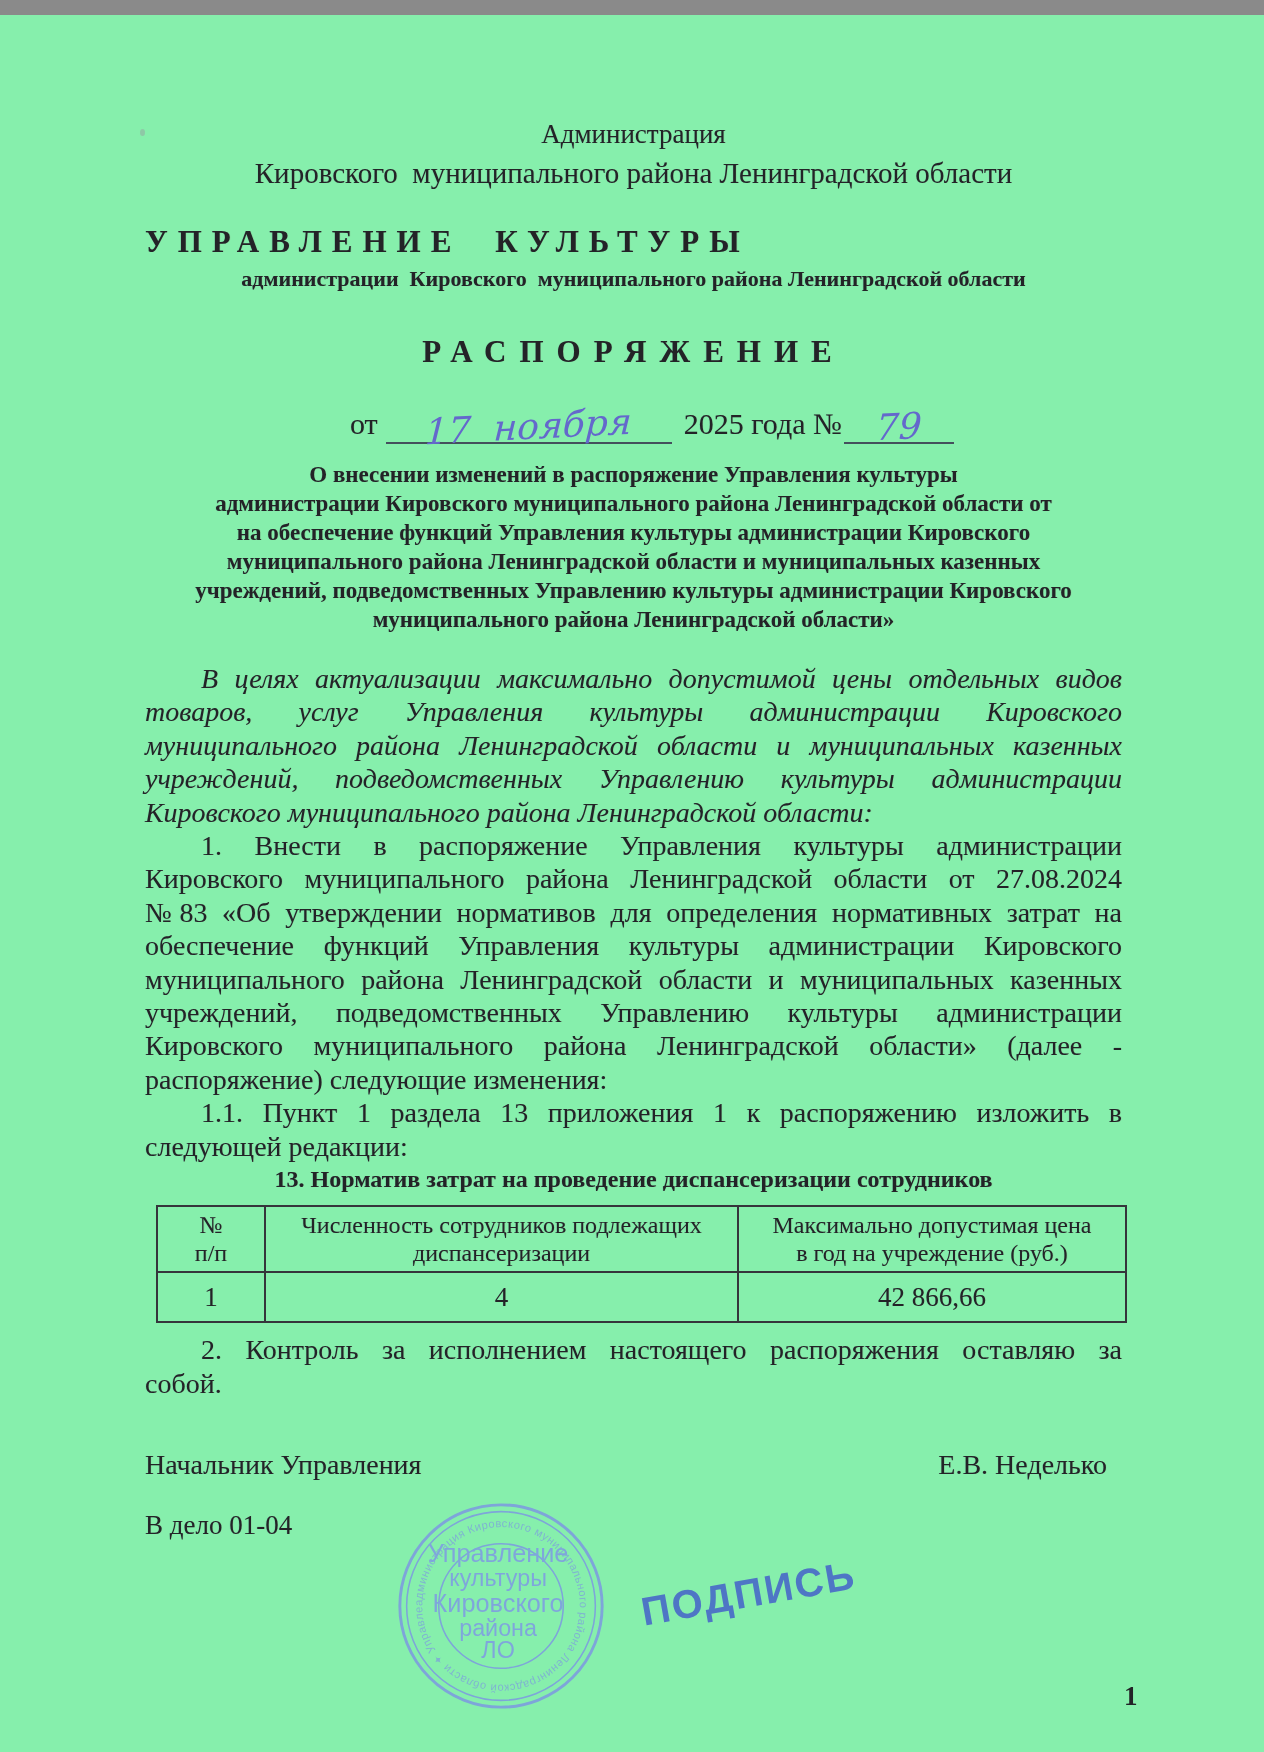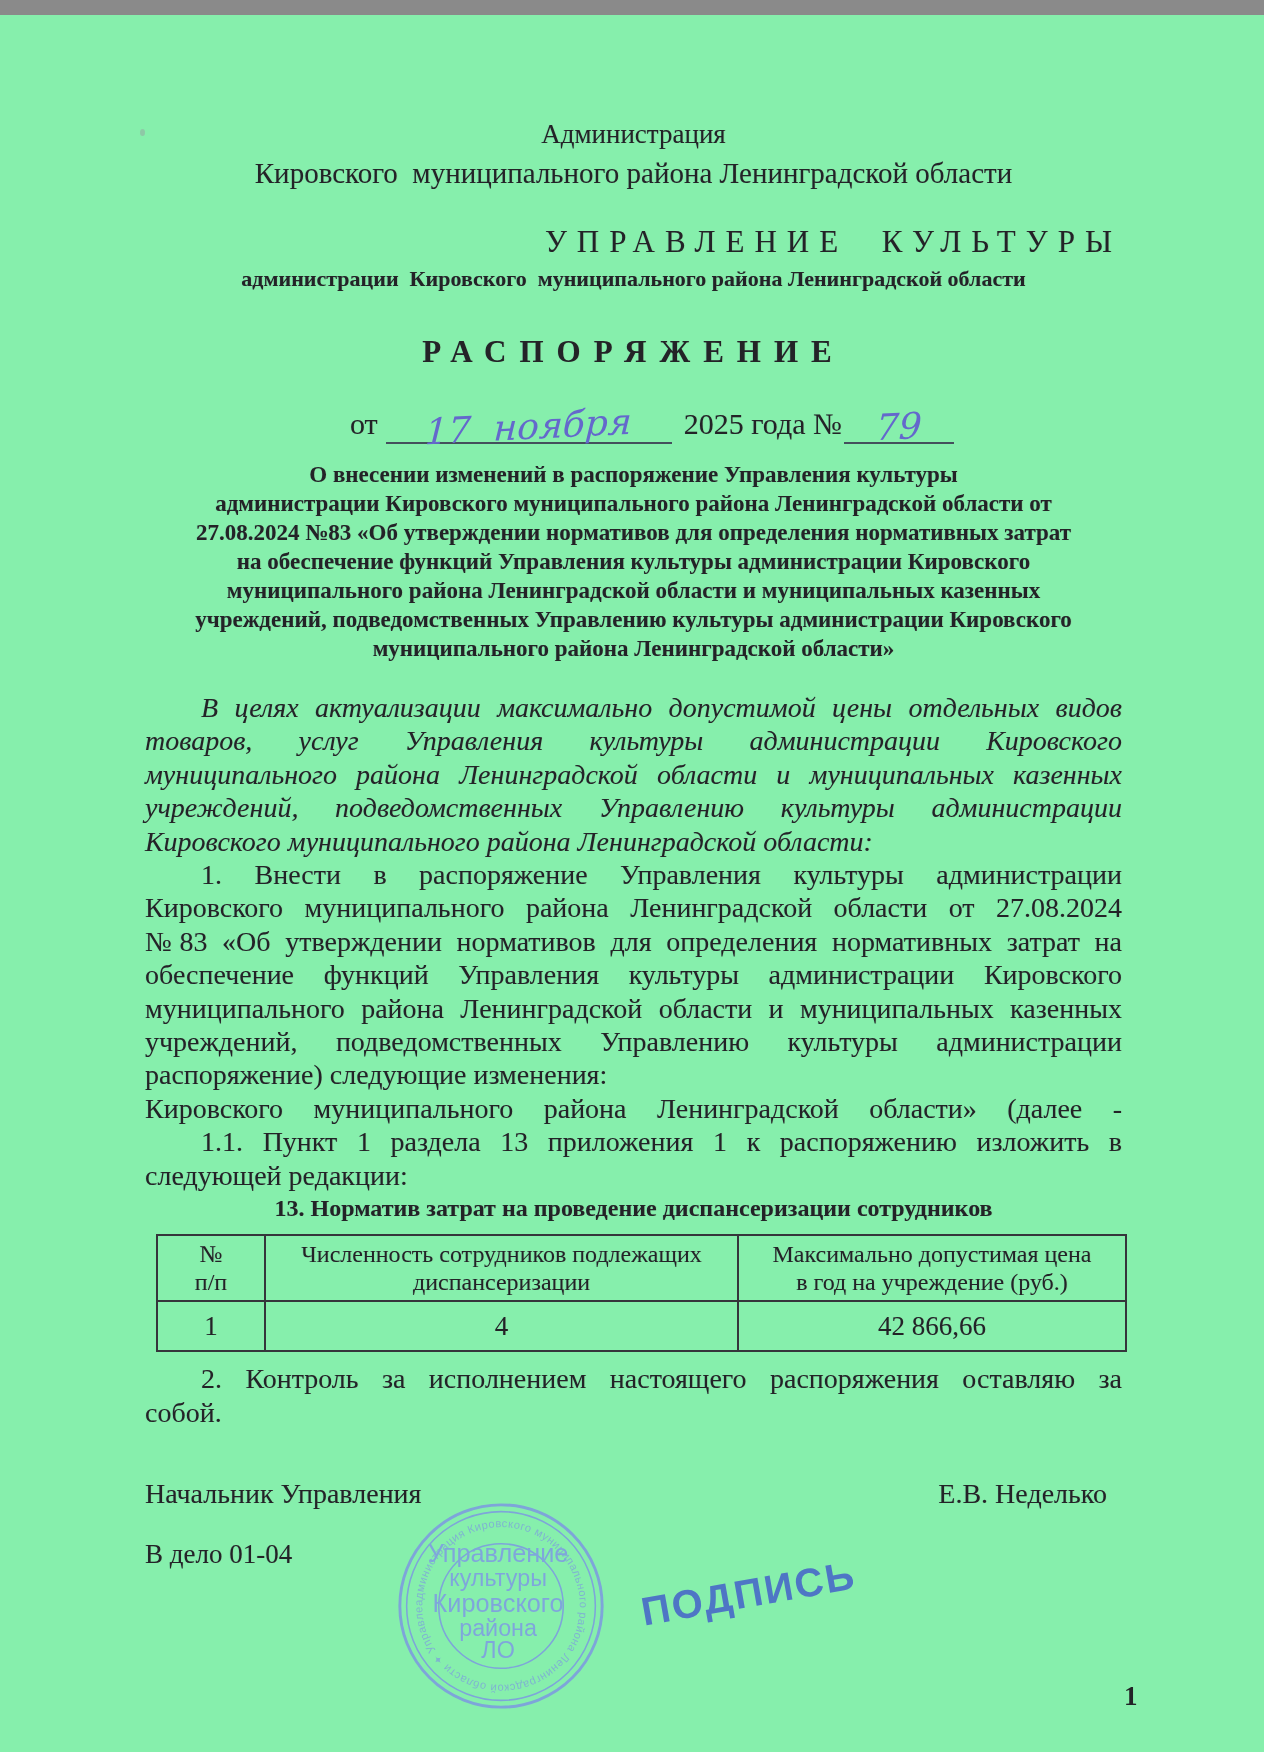--- a/index.html
+++ b/index.html
@@ -7,21 +7,21 @@
     position:relative; width:1264px; height:1752px; margin:15px auto;
     background:#86efac; overflow:hidden;
     font-family:"Liberation Serif", serif; color:#232327;
   }
   .content {
     position:absolute; left:145px; top:0; width:977px;
     text-shadow:0.6px 0.3px 0 rgba(150,50,50,0.10), -0.6px -0.3px 0 rgba(50,50,150,0.10);
   }
   .adm      { margin-top:104px; text-align:center; font-size:27px; line-height:31px; }
   .district { margin-top:6px; text-align:center; font-size:29px; line-height:34px; white-space:pre-wrap; }
-  .dept     { margin-top:34px; text-align:right; font-weight:normal; font-size:31px; line-height:36px; letter-spacing:10px; word-spacing:16px; }
+  .dept     { margin-top:34px; text-align:left; font-weight:bold; font-size:31px; line-height:36px; letter-spacing:10px; word-spacing:16px; }
   .dept-sub { margin-top:6px; text-align:center; font-weight:bold; font-size:22px; line-height:26px; white-space:pre-wrap; }
   .doc-type { margin-top:42px; text-align:center; font-weight:bold; font-size:31px; line-height:36px; letter-spacing:13px; }
 
   .date-line { margin-top:28px; margin-left:205px; display:flex; align-items:flex-end; font-size:30px; height:46px; }
   .dl-label  { padding-bottom:3px;text-align:right; }
   .dl-underline { border-bottom:2px solid #44505c; display:flex; justify-content:center; align-items:flex-end; }
   .dl-underline.u1 { width:286px; margin-left:8px; }
   .dl-underline.u2 { width:110px; }
   .dl-year   { padding:0 2px 3px 12px; }
   .handwriting {
@@ -95,43 +95,42 @@
       </span>
       <span class="dl-year">2025 года №</span>
       <span class="dl-underline u2">
         <span class="handwriting">79</span>
       </span>
     </div>
 
     <div class="title">
         <div class="tl first">О внесении изменений в распоряжение Управления культуры</div>
         <div class="tl">администрации Кировского муниципального района Ленинградской области от</div>
-        <div class="tl">27.08.2024 №83 «Об утверждении нормативов для определения нормативных затрат</div>
         <div class="tl">на обеспечение функций Управления культуры администрации Кировского</div>
         <div class="tl">муниципального района Ленинградской области и муниципальных казенных</div>
         <div class="tl">учреждений, подведомственных Управлению культуры администрации Кировского</div>
         <div class="tl last">муниципального района Ленинградской области»</div>
       </div>
 
     <div class="para p1">
         <div class="jl first">В целях актуализации максимально допустимой цены отдельных видов</div>
         <div class="jl">товаров, услуг Управления культуры администрации Кировского</div>
         <div class="jl">муниципального района Ленинградской области и муниципальных казенных</div>
         <div class="jl">учреждений, подведомственных Управлению культуры администрации</div>
         <div class="jl last">Кировского муниципального района Ленинградской области:</div>
       </div>
     <div class="para">
         <div class="jl first">1. Внести в распоряжение Управления культуры администрации</div>
         <div class="jl">Кировского муниципального района Ленинградской области от 27.08.2024</div>
         <div class="jl">№83 «Об утверждении нормативов для определения нормативных затрат на</div>
         <div class="jl">обеспечение функций Управления культуры администрации Кировского</div>
         <div class="jl">муниципального района Ленинградской области и муниципальных казенных</div>
         <div class="jl">учреждений, подведомственных Управлению культуры администрации</div>
+        <div class="jl">Кировского муниципального района Ленинградской области» (далее -</div>
         <div class="jl last">распоряжение) следующие изменения:</div>
-        <div class="jl">Кировского муниципального района Ленинградской области» (далее -</div>
       </div>
     <div class="para">
         <div class="jl first">1.1.  Пункт 1 раздела 13 приложения 1 к распоряжению изложить в</div>
         <div class="jl last">следующей редакции:</div>
       </div>
 
     <div class="norm-heading">13. Норматив затрат на проведение диспансеризации сотрудников</div>
 
     <table class="norm">
       <tbody>

